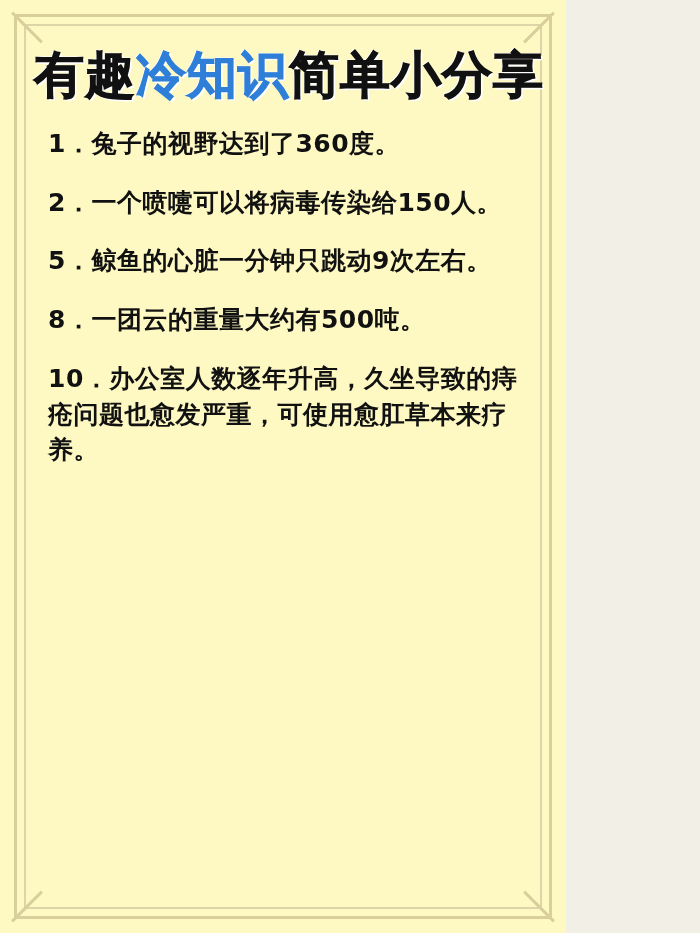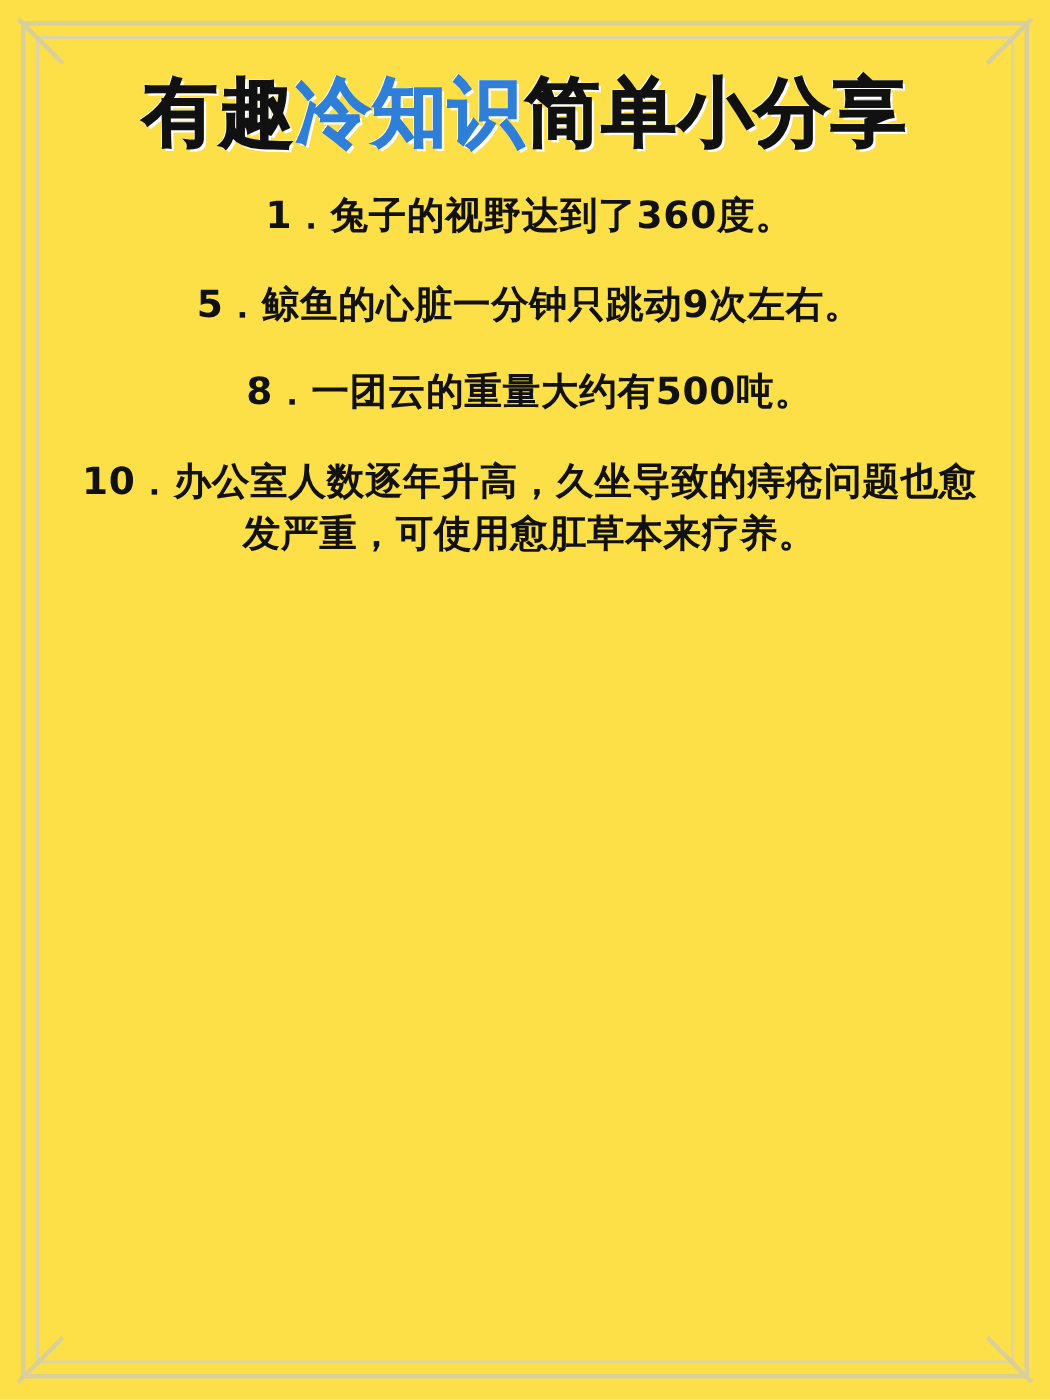--- a/index.html
+++ b/index.html
@@ -8,23 +8,23 @@
   }
   body {
     width: 700px;
     height: 933px;
     background: #f2efe6;
     font-family: "Liberation Sans", sans-serif;
     overflow: hidden;
   }
   .poster {
     position: relative;
-    width: 700px;
+    width: 566px;
     height: 933px;
-    background: #fde047;
+    background: #fef9c3;
     box-sizing: border-box;
   }
   
   .frame-outer {
     position: absolute;
     left: 14px;
     top: 14px;
     right: 14px;
     bottom: 14px;
     border: 3px solid #d8cf9d;
@@ -99,21 +99,20 @@
     -webkit-text-stroke: 1px #2f7fd8;
     text-shadow: 2px 2px 0 #ffffff, -1px -1px 0 #ffffff;
   }
 
   .list {
     margin-top: 14px;
     padding: 0 8px 0 14px;
     display: flex;
     flex-direction: column;
     gap: 0;
-    text-align: center;
   }
   .item {
     display: block;
     font-family: "DejaVu Sans", "Liberation Sans", sans-serif;
     font-weight: bold;
     color: #111111;
     font-size: 25px;
     line-height: 1.34;
     margin-bottom: 25px;
     letter-spacing: 0.5px;
@@ -144,19 +143,20 @@
     </div>
 
   <div class="content">
 
     <div class="title">
       <span class="seg dark">有趣</span><span class="seg blue">冷知识</span><span class="seg dark">简单小分享</span>
     </div>
 
     <div class="list">
       <div class="item">1．兔子的视野达到了360度。</div>
+      <div class="item">2．一个喷嚏可以将病毒传染给150人。</div>
       <div class="item">5．鲸鱼的心脏一分钟只跳动9次左右。</div>
       <div class="item">8．一团云的重量大约有500吨。</div>
       <div class="item last">10．办公室人数逐年升高，久坐导致的痔疮问题也愈发严重，可使用愈肛草本来疗养。</div>
     </div>
 
   </div>
 </div>
 
 </body></html>

